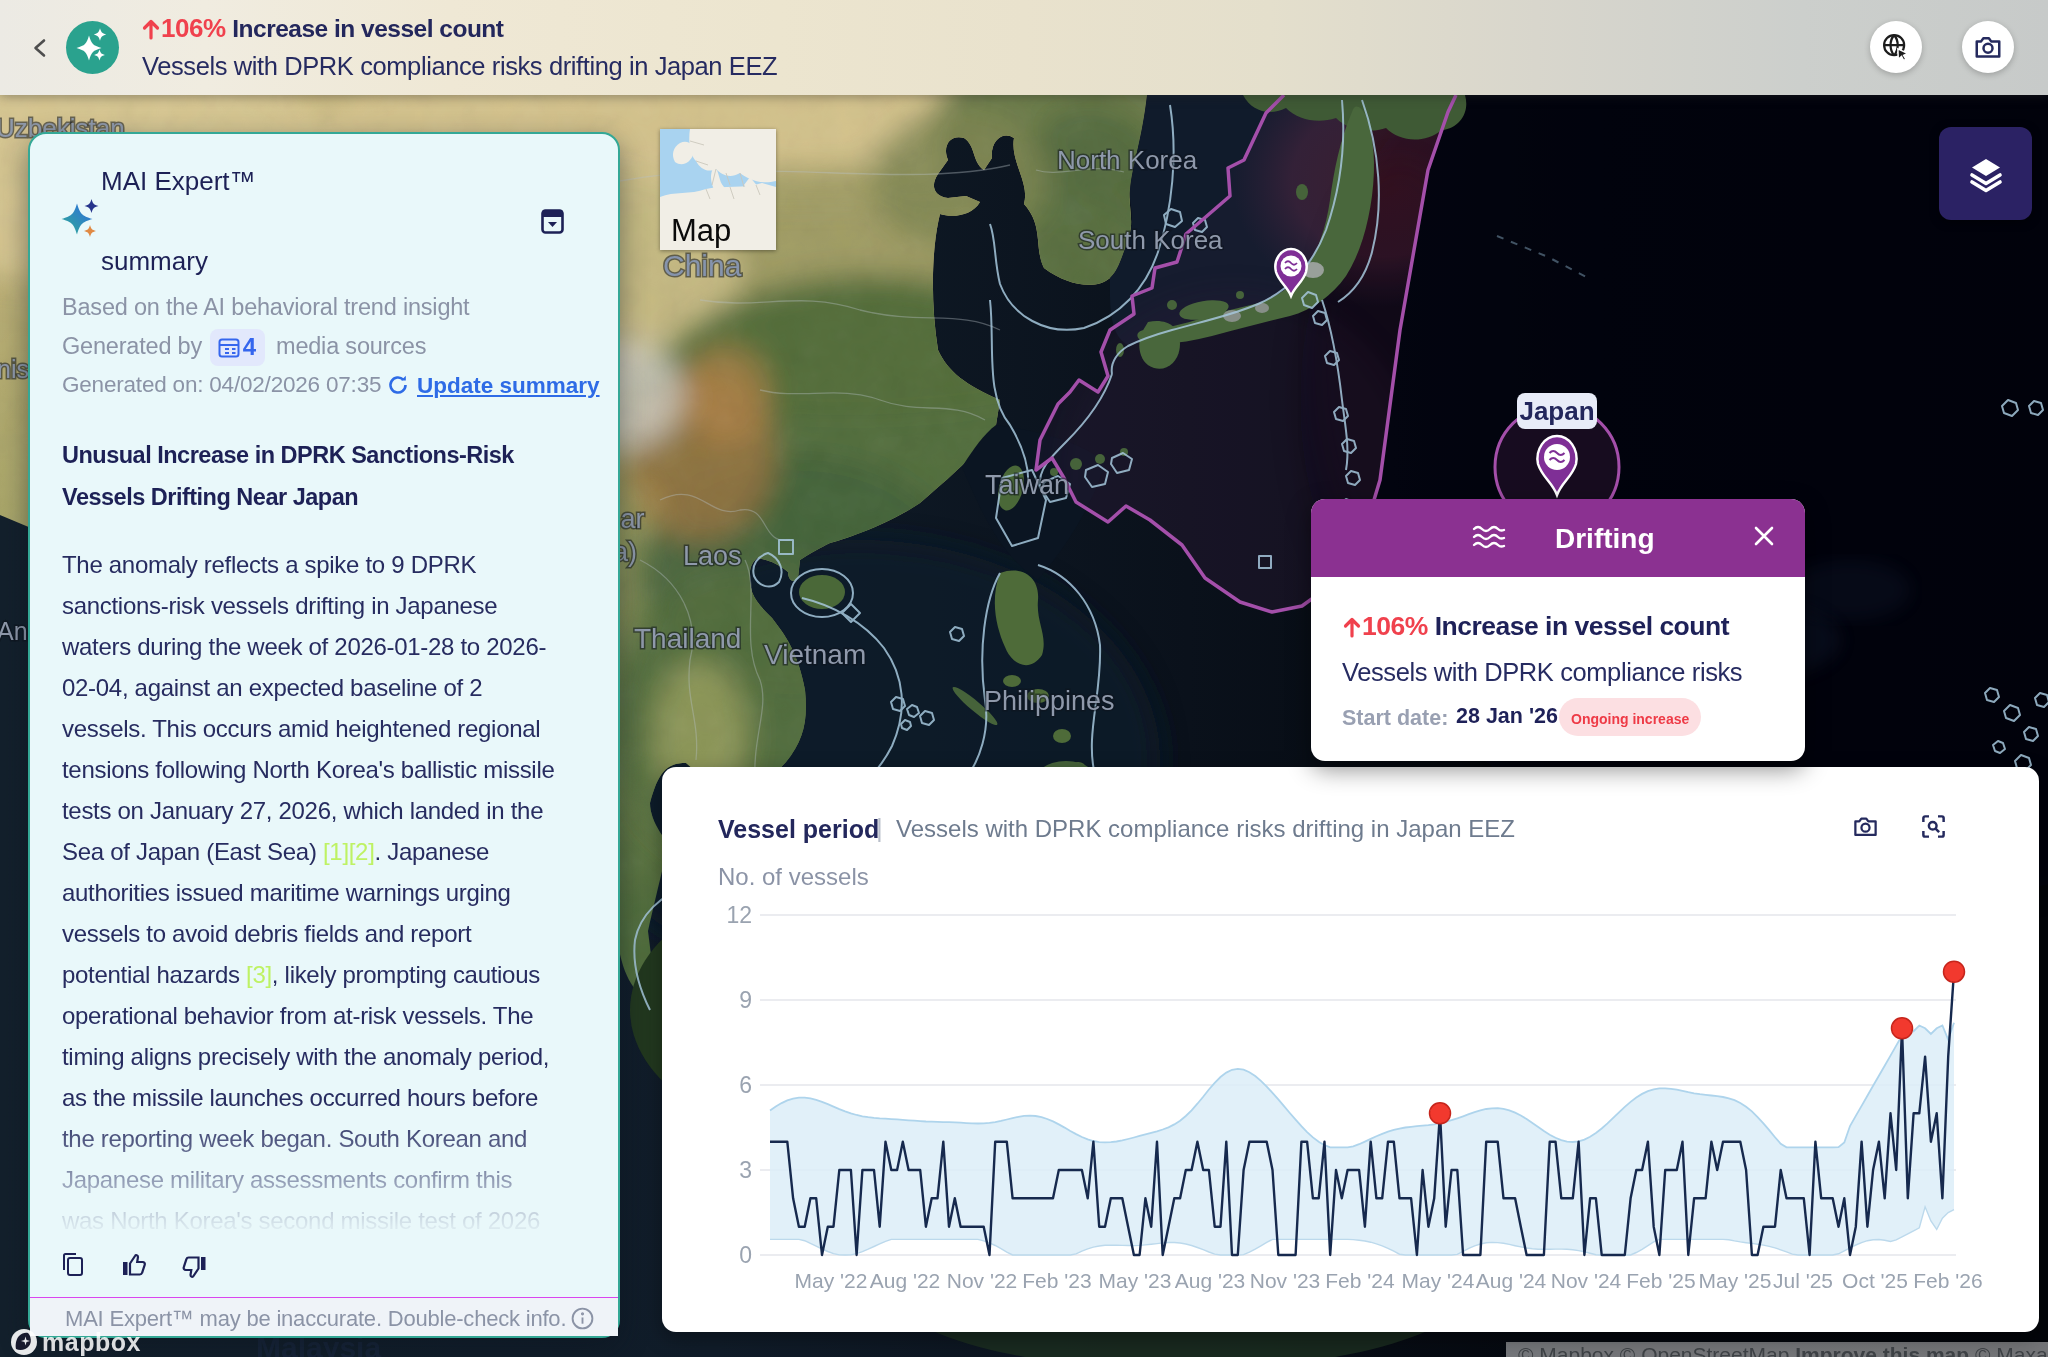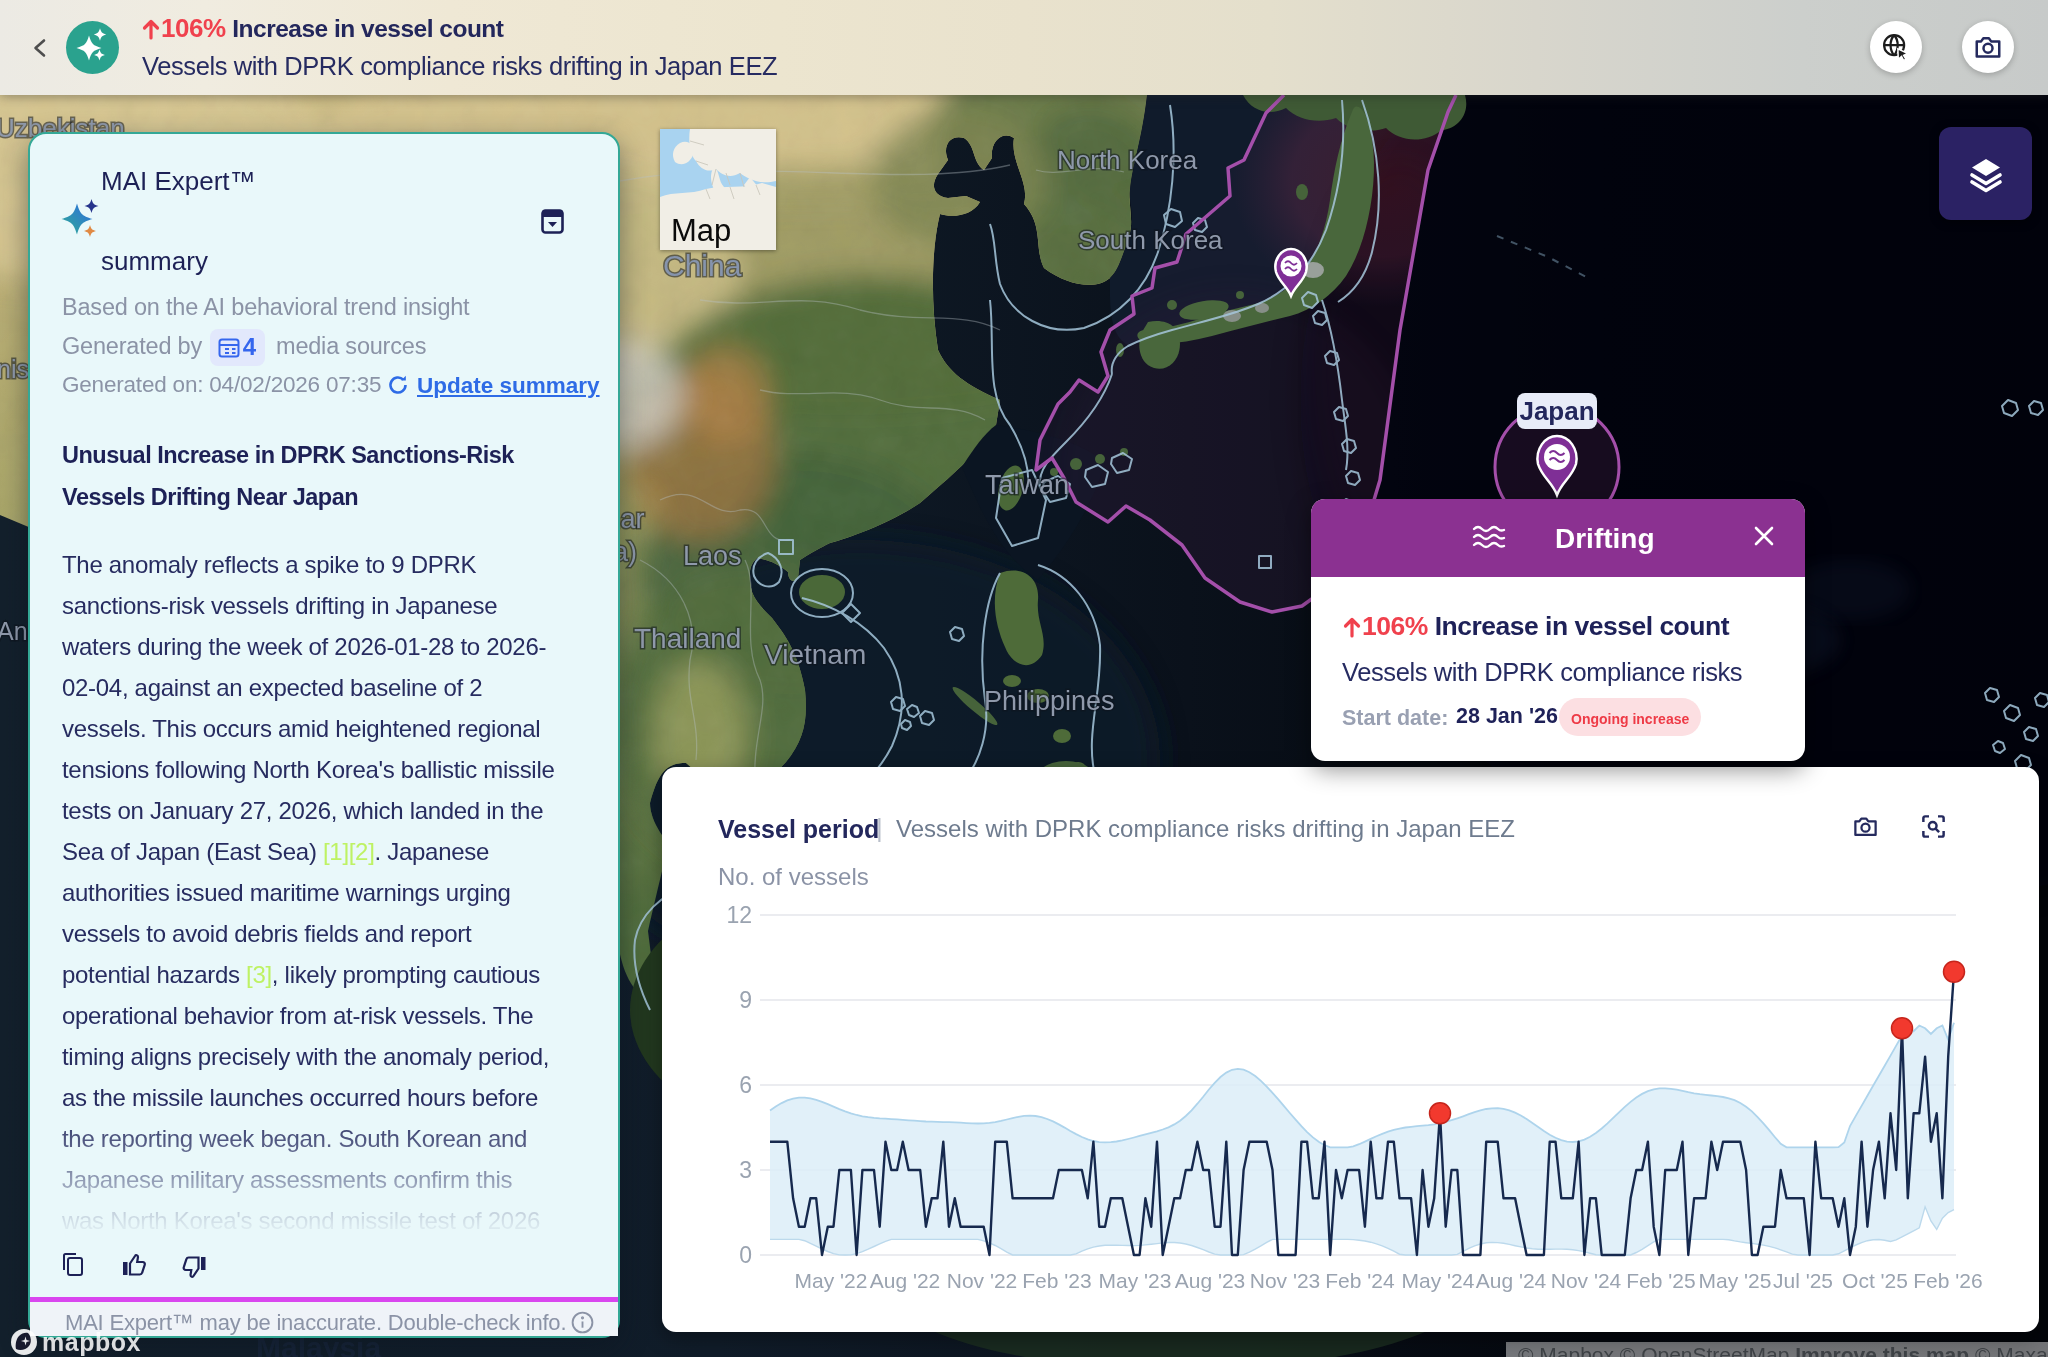--- a/index.html
+++ b/index.html
@@ -42,21 +42,21 @@
   text-decoration:underline; white-space:nowrap;}
 #p-head { left:62px; top:434px; z-index:31; width:540px; font-size:23.5px; font-weight:bold; color:#1d2156;
   line-height:42px; letter-spacing:-0.5px; }
 #p-para { left:62px; top:544px; z-index:31; width:540px; font-size:24px; color:#272c60;
   line-height:41px; letter-spacing:-0.3px; white-space:pre-line; }
 #p-para a { color:#bef264; text-decoration:none; }
 #p-fade { left:30px; top:1110px; width:586px; height:142px; z-index:32;
   background:linear-gradient(180deg, rgba(233,248,250,0) 0%, rgba(233,248,250,.25) 25%, rgba(233,248,250,.62) 55%, rgba(233,248,250,.92) 82%, #e9f8fa 100%); }
 #p-icons { left:62px; top:1252px; z-index:33; }
 #p-footer { left:30px; top:1297px; width:588px; height:39px; background:#eff3f8;
-  border-top:5px solid #d946ef; z-index:33; }
+  border-top:1px solid #d946ef; z-index:33; }
 #p-footer span { position:absolute; left:35px; top:8px; font-size:22px; color:#8b93a6; letter-spacing:-0.2px; }
 
 
 #popup { left:1311px; top:499px; width:494px; height:262px; border-radius:14px; background:#fff;
   z-index:20; box-shadow:0 8px 24px rgba(0,0,0,.45); }
 #popup-head { position:absolute; left:0; top:0; width:100%; height:78px; background:#8b3191;
   border-radius:14px 14px 0 0; }
 #popup-title { position:absolute; left:208px; top:24px; font-size:28px; font-weight:bold; color:#fff;margin-left:36px; }
 #popup-x { position:absolute; right:28px; top:24px; }
 #pu-l1 { position:absolute; left:31px; top:112px; font-size:26.5px; letter-spacing:-0.5px; font-weight:bold; color:#1e2158;

